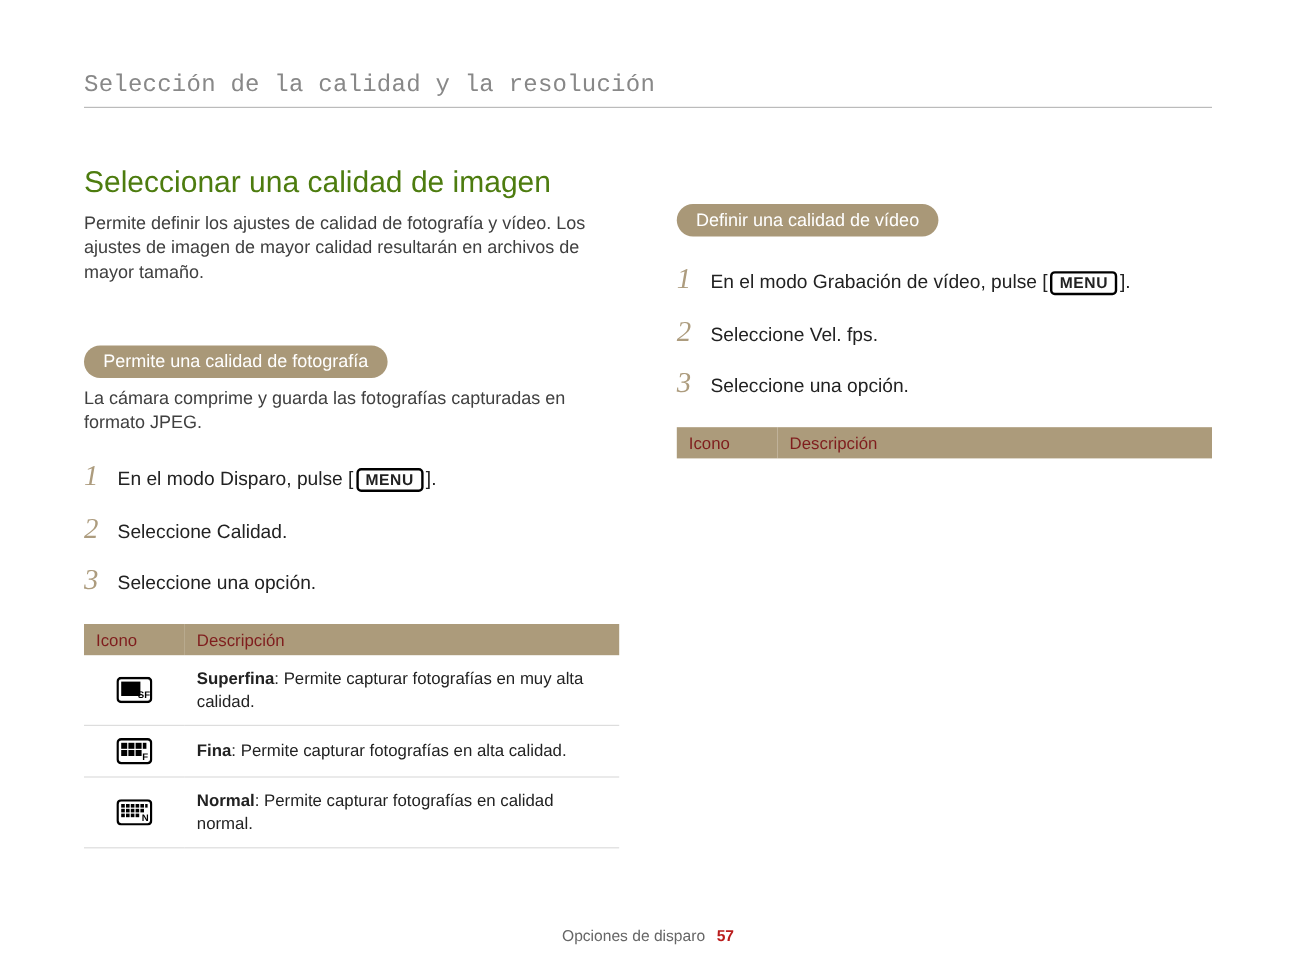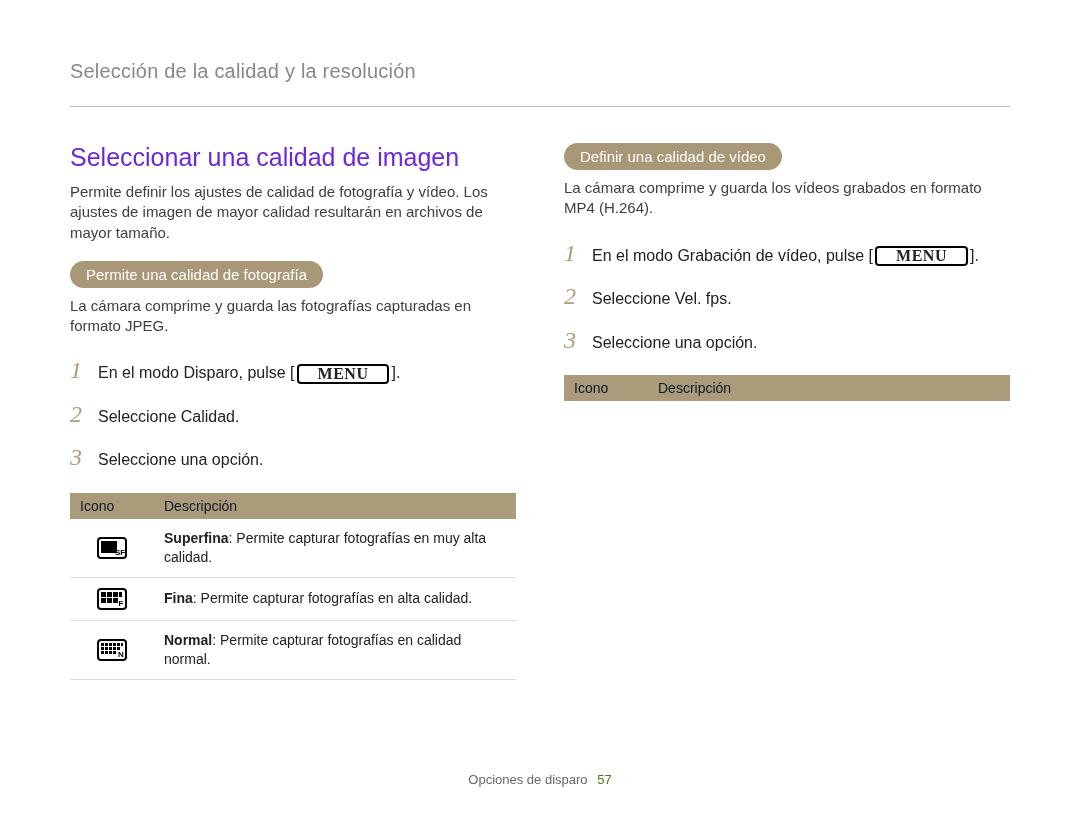--- a/index.html
+++ b/index.html
@@ -17,54 +17,56 @@
     box-sizing: border-box;
     padding: 60px 70px 30px 70px;
     height: 100%;
     position: relative;
   }
   .header-title {
     font-size: 20px;
     font-weight: 300;
     color: #888;
     letter-spacing: .2px;
-    padding-bottom: 23px;
+    padding-bottom: 6px;
     border-bottom: 1px solid #bbb;
-    margin-bottom: 36px;
+    margin-bottom: 48px;
+    font-family: Liberation Mono, monospace;
   }
   .columns {
     display: flex;
     gap: 48px;
   }
   .col {
     flex: 1;
     min-width: 0;
   }
   h1.section-title {
     font-size: 25px;
     font-weight: 400;
-    color: #6d28d9;
+    color: #4d7c0f;
     margin: 0 0 10px 0;
   }
   p.body {
     font-size: 15px;
     line-height: 1.35;
     margin: 0 0 18px 0;
     color: #404040;
     font-weight: 300;
   }
   .pill {
     display: inline-block;
     background: #a99878;
     color: #fff;
     font-size: 15px;
     font-weight: 400;
     padding: 5px 16px;
     border-radius: 14px;
     margin-bottom: 8px;
+    margin-top: 32px;
   }
   ol.steps {
     list-style: none;
     padding: 0;
     margin: 12px 0 18px 0;
     counter-reset: step;
   }
   ol.steps > li {
     counter-increment: step;
     display: flex;
@@ -81,37 +83,36 @@
     font-family: Georgia, "Times New Roman", serif;
     font-size: 24px;
     color: #ad9c7e;
     width: 28px;
     flex-shrink: 0;
   }
   .menu-chip {
     display: inline-block;
     border: 2px solid #000;
     border-radius: 4px;
-    padding: 0 19px;
-    font-size: 16px;
+    padding: 0 6px;
+    font-size: 13px;
     font-weight: 900;
     letter-spacing: .5px;
     vertical-align: middle;
     line-height: 16px;
     margin: 0 2px;
-    font-family: Liberation Serif, serif;
   }
   table.desc {
     width: 100%;
     border-collapse: collapse;
     font-size: 14px;
   }
   table.desc thead th {
     background: #ac9b7b;
-    color: #0f172a;
+    color: #7f1d1d;
     font-weight: 400;
     text-align: left;
     padding: 5px 10px;
   }
   table.desc thead th:first-child { width: 64px; }
   table.desc td {
     padding: 10px 10px;
     border-bottom: 1px solid #ddd;
     vertical-align: middle;
     color: #222;
@@ -129,21 +130,21 @@
   .qicon svg { display:block; }
 
   .footer {
     position: absolute;
     bottom: 28px;
     left: 0; right: 0;
     text-align: center;
     font-size: 13px;
     color: #666;
   }
-  .footer .pn { font-weight: 400; color: #4d7c0f; margin-left: 6px; }
+  .footer .pn { font-weight: 700; color: #b91c1c; margin-left: 6px; }
 </style>
 </head>
 <body>
 
 <div class="page">
 
   <div class="header-title">Selección de la calidad y la resolución</div>
 
   <div class="columns">
 
@@ -243,21 +244,20 @@
             <td>
               <b>Normal</b><span>: Permite capturar fotografías en calidad normal.</span>
             </td>
           </tr>
         </tbody>
       </table>
     </div>
 
     <div class="col">
       <span class="pill">Definir una calidad de vídeo</span>
-      <p class="body">La cámara comprime y guarda los vídeos grabados en formato MP4 (H.264).</p>
 
       <ol class="steps">
         <li>
           <span>
             <span>En el modo Grabación de vídeo, pulse [</span><span class="menu-chip">MENU</span><span>].</span>
           </span>
         </li>
         <li>
           <span>
             <span>Seleccione </span><b>Vel. fps</b><span>.</span>

